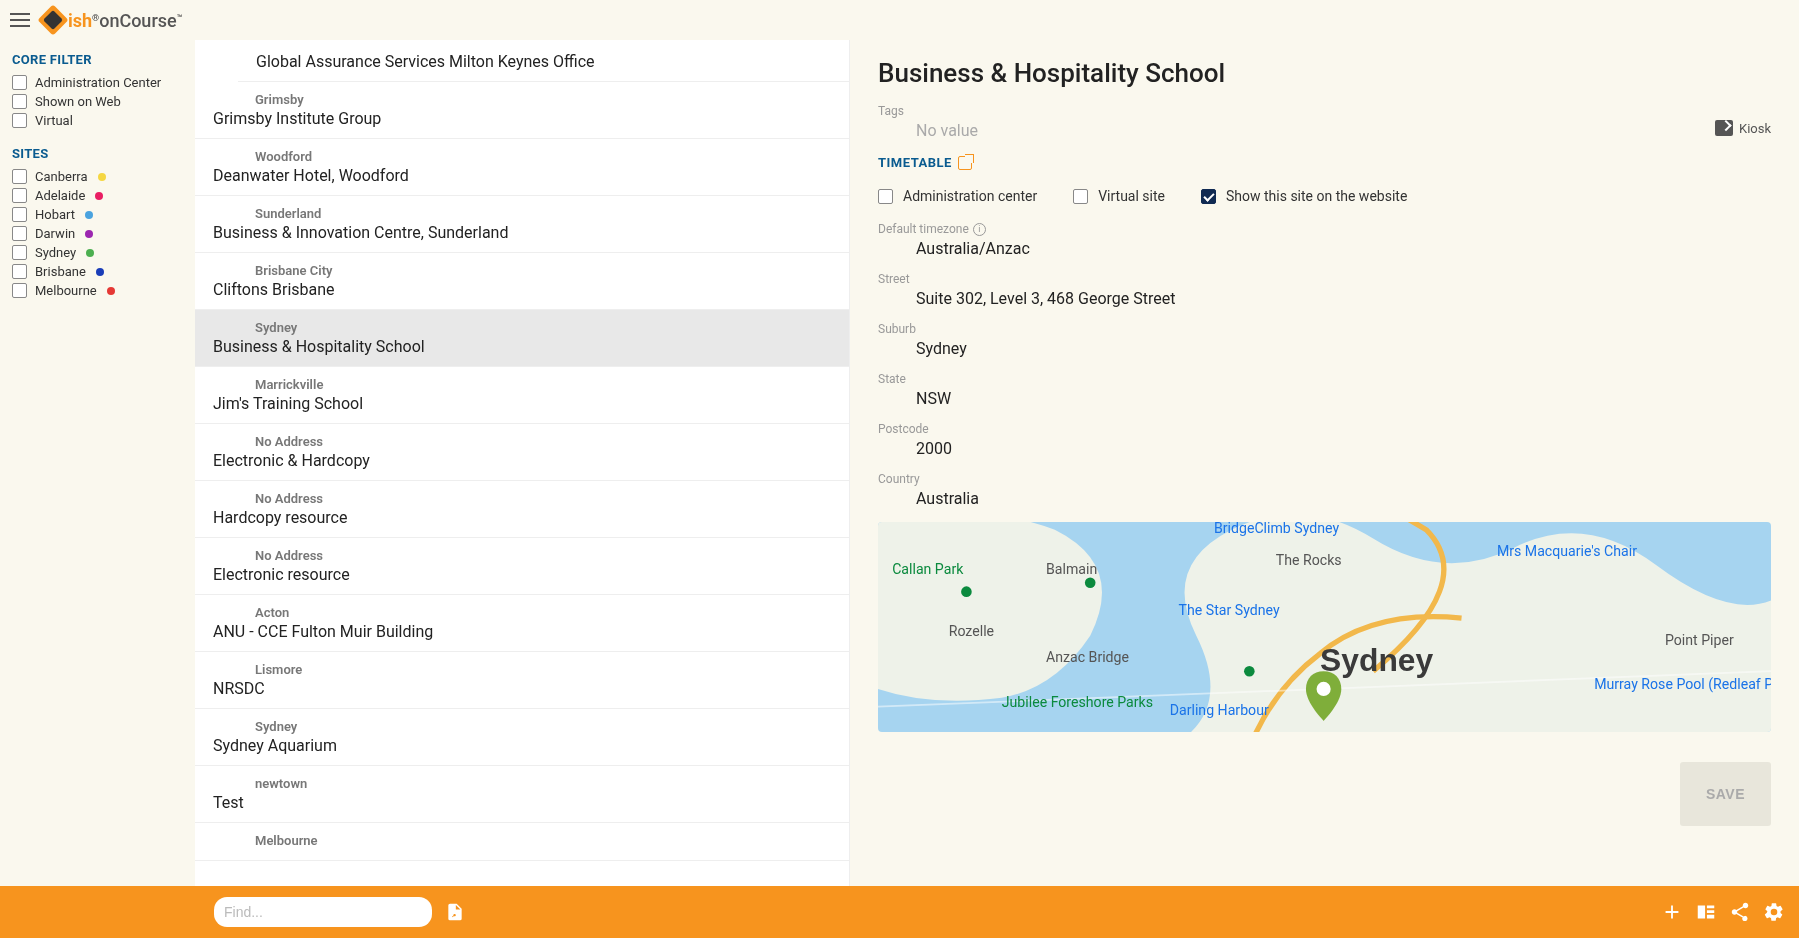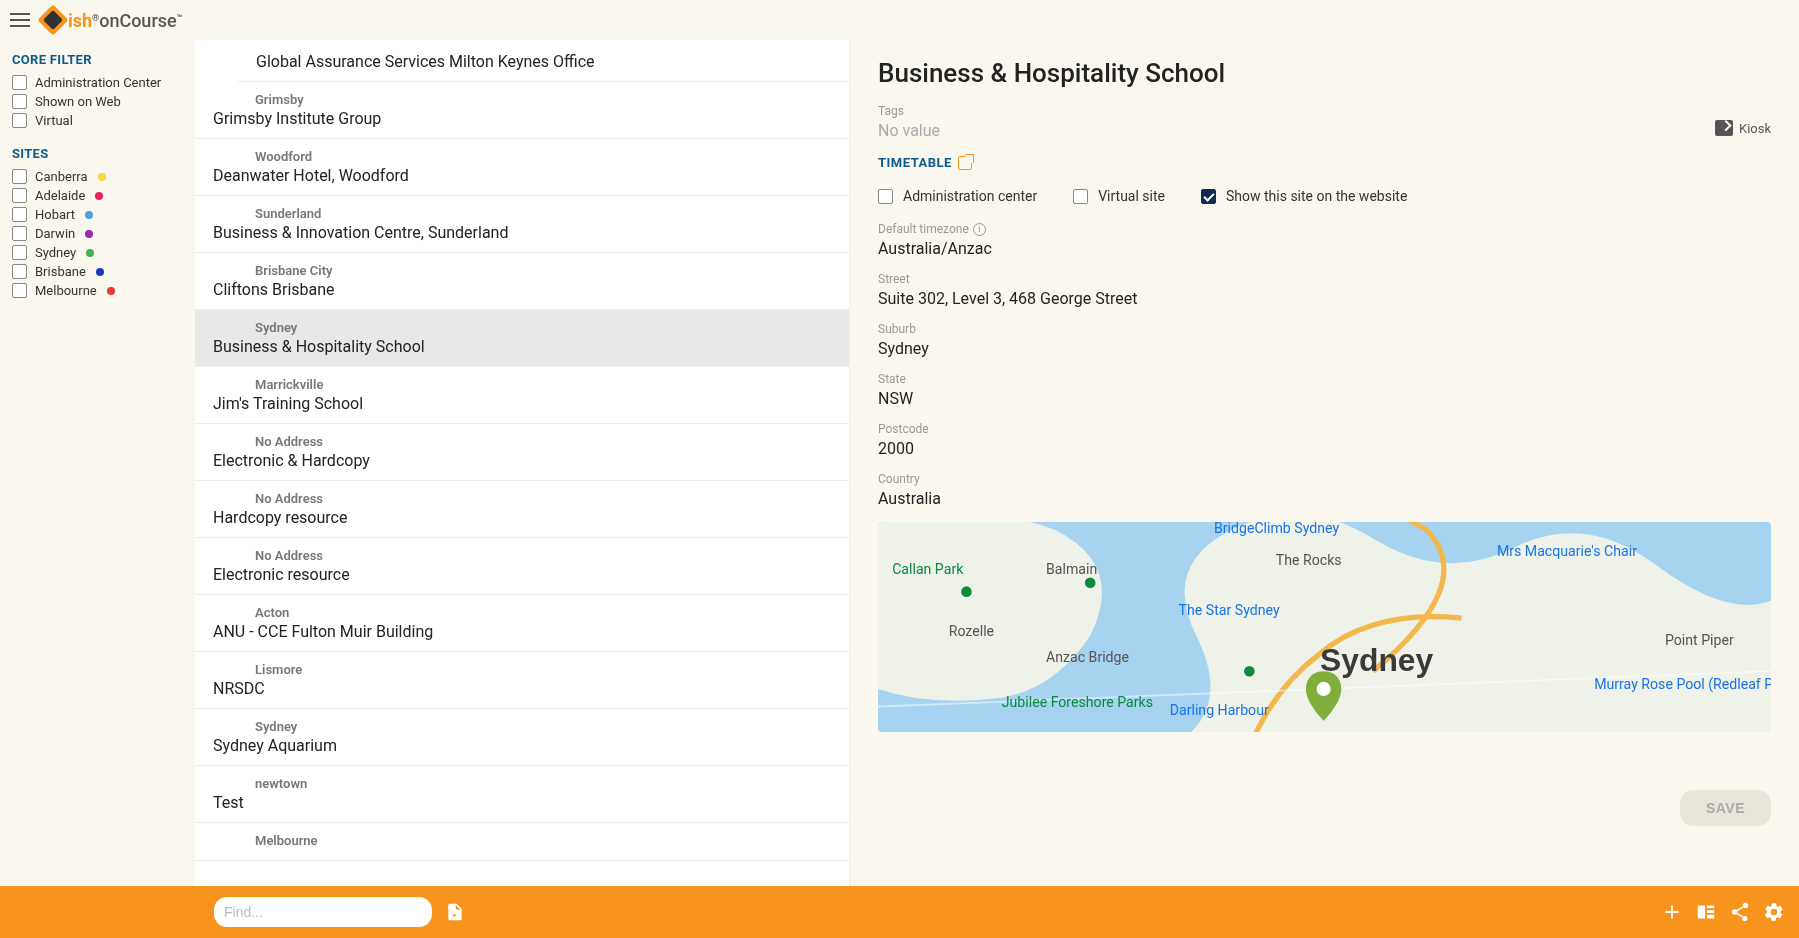--- a/index.html
+++ b/index.html
@@ -29,33 +29,33 @@
 .list-item { padding: 10px 18px; border-bottom: 1px solid #eee; cursor: pointer; }
 .list-item.first { padding-top: 12px; margin-left: 43px; }
 .list-item .sub { color: #777; font-size: 13px; font-weight: 600; margin-bottom: 2px; margin-left: 42px; }
 .list-item .title { color: #222; font-size: 16px; font-weight: 400; }
 .list-item.selected { background: #e8e8e8; }
 
 .detail { flex: 1; padding: 18px 28px 18px 28px; overflow-y: auto; position: relative; }
 .detail h1 { font-size: 26px; font-weight: 500; color: #222; margin-bottom: 16px; }
 .field-group { margin-bottom: 14px; }
 .field-label { color: #999; font-size: 12px; margin-bottom: 3px; display: flex; align-items: center; gap: 4px; }
-.field-value { color: #222; font-size: 16px; }
+.field-value { color: #222; font-size: 16px; margin-left: 38px; }
 .field-value.empty { color: #aaa; }
 .kiosk { position: absolute; right: 28px; top: 80px; display: flex; align-items: center; gap: 6px; color: #555; font-size: 13px; }
 .kiosk-icon { width: 18px; height: 16px; background: #555; border-radius: 2px; position: relative; }
 .kiosk-icon::after { content:''; position:absolute; top:3px; right:3px; width:6px; height:6px; border-top:2px solid #fff; border-right:2px solid #fff; transform:rotate(45deg) translate(-1px,-1px); }
 .timetable-link { color: #0a5b8f; font-weight: 700; font-size: 13px; letter-spacing: 0.5px; display: inline-flex; align-items: center; gap: 6px; margin-bottom: 18px; cursor: pointer; }
 .ext-icon { width: 14px; height: 14px; border: 1.5px solid #f7941e; border-radius: 2px; position: relative; }
 .ext-icon::after { content: ''; position: absolute; top: -3px; right: -3px; width: 8px; height: 8px; border-top: 1.5px solid #f7941e; border-right: 1.5px solid #f7941e; background: #faf8ee; }
 .checks-row { display: flex; gap: 36px; margin-bottom: 18px; flex-wrap: wrap; }
 .check-opt { display: flex; align-items: center; gap: 10px; color: #333; font-size: 14px; }
 .info-icon { width: 13px; height: 13px; border: 1px solid #999; border-radius: 50%; display: inline-flex; align-items: center; justify-content: center; font-size: 9px; color: #999; }
 .map { width: 100%; height: 210px; border-radius: 4px; margin-top: 6px; position: relative; overflow: hidden; }
-.save-btn { position: absolute; right: 28px; bottom: 60px; padding: 10px 26px; background: #e8e6db; color: #aaa; border: none; border-radius: 13px; font-size: 14px; font-weight: 600; letter-spacing: 0.5px; }
+.save-btn { position: absolute; right: 28px; bottom: 60px; padding: 24px 26px; background: #e8e6db; color: #aaa; border: none; border-radius: 3px; font-size: 14px; font-weight: 600; letter-spacing: 0.5px; }
 
 .bottombar { height: 52px; background: #f7941e; display: flex; align-items: center; padding: 0 14px; gap: 12px; }
 .search-box { background: #fff; border-radius: 13px; height: 30px; width: 218px; border: none; padding: 0 10px; font-size: 14px; margin-left: 200px; }
 .search-box::placeholder { color: #bbb; }
 .spacer { flex: 1; }
 .bar-icon { width: 22px; height: 22px; cursor: pointer; display:flex; align-items:center; justify-content:center; }
 .bar-icon svg { fill: #fff; }
 </style>
 </head>
 <body>

